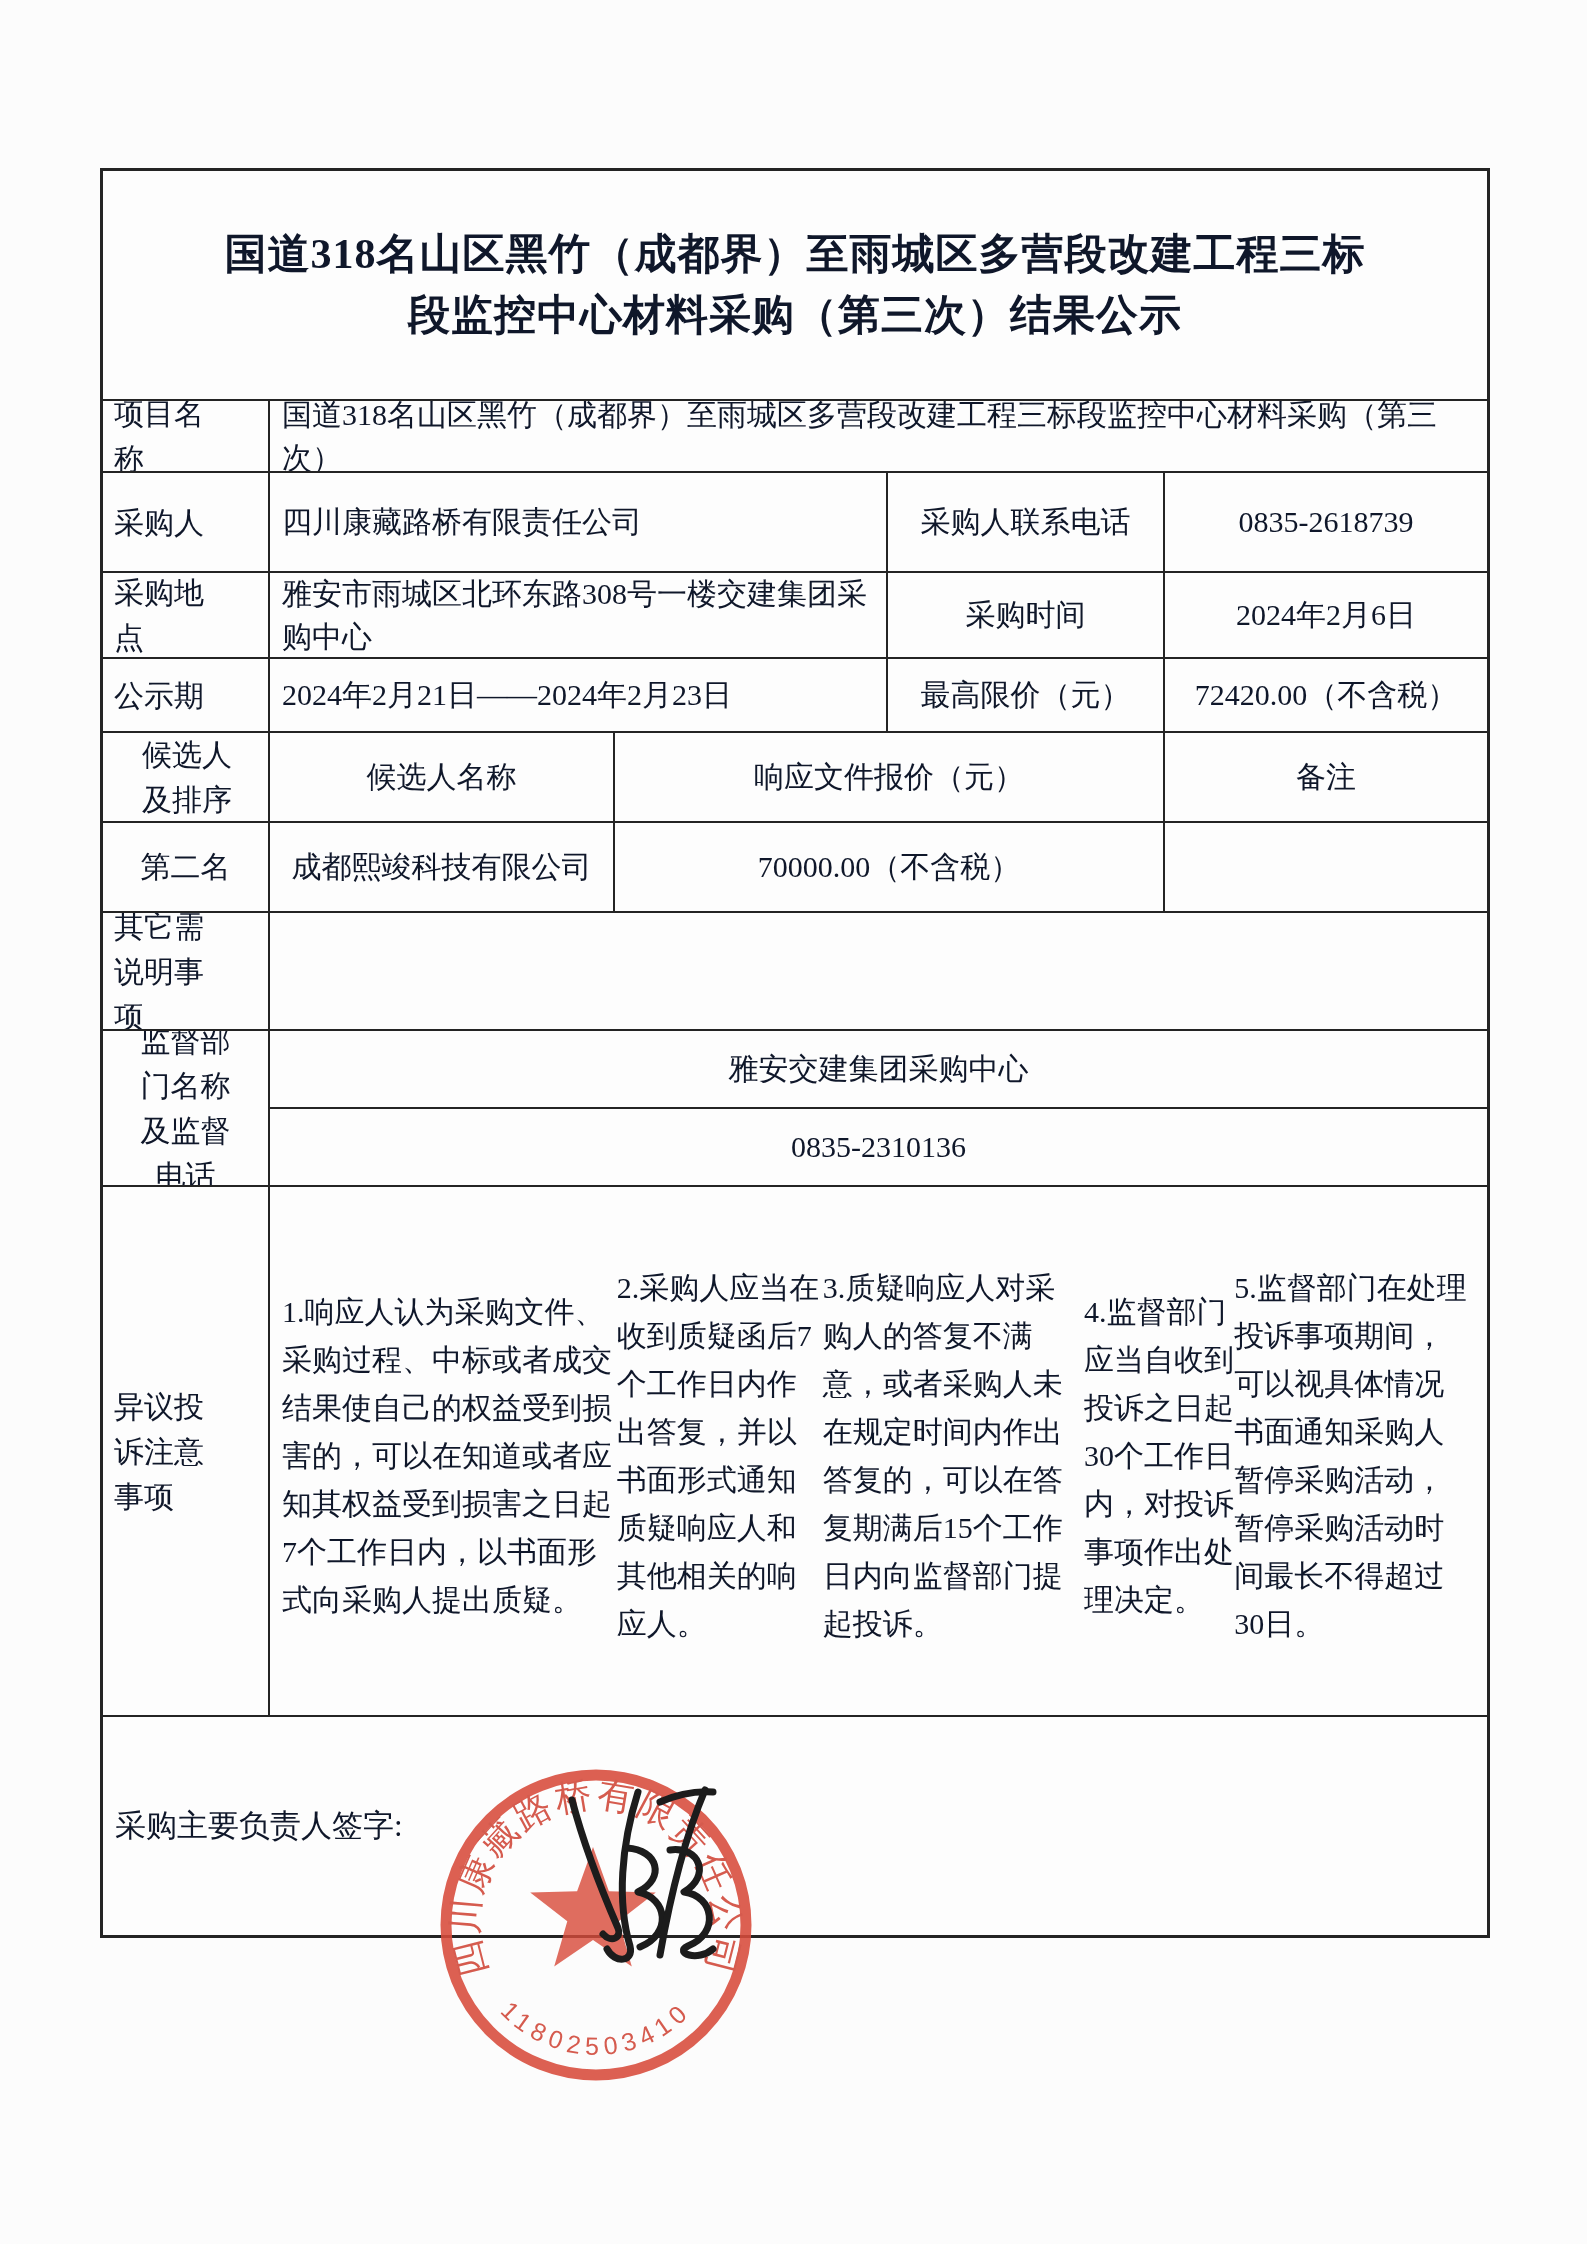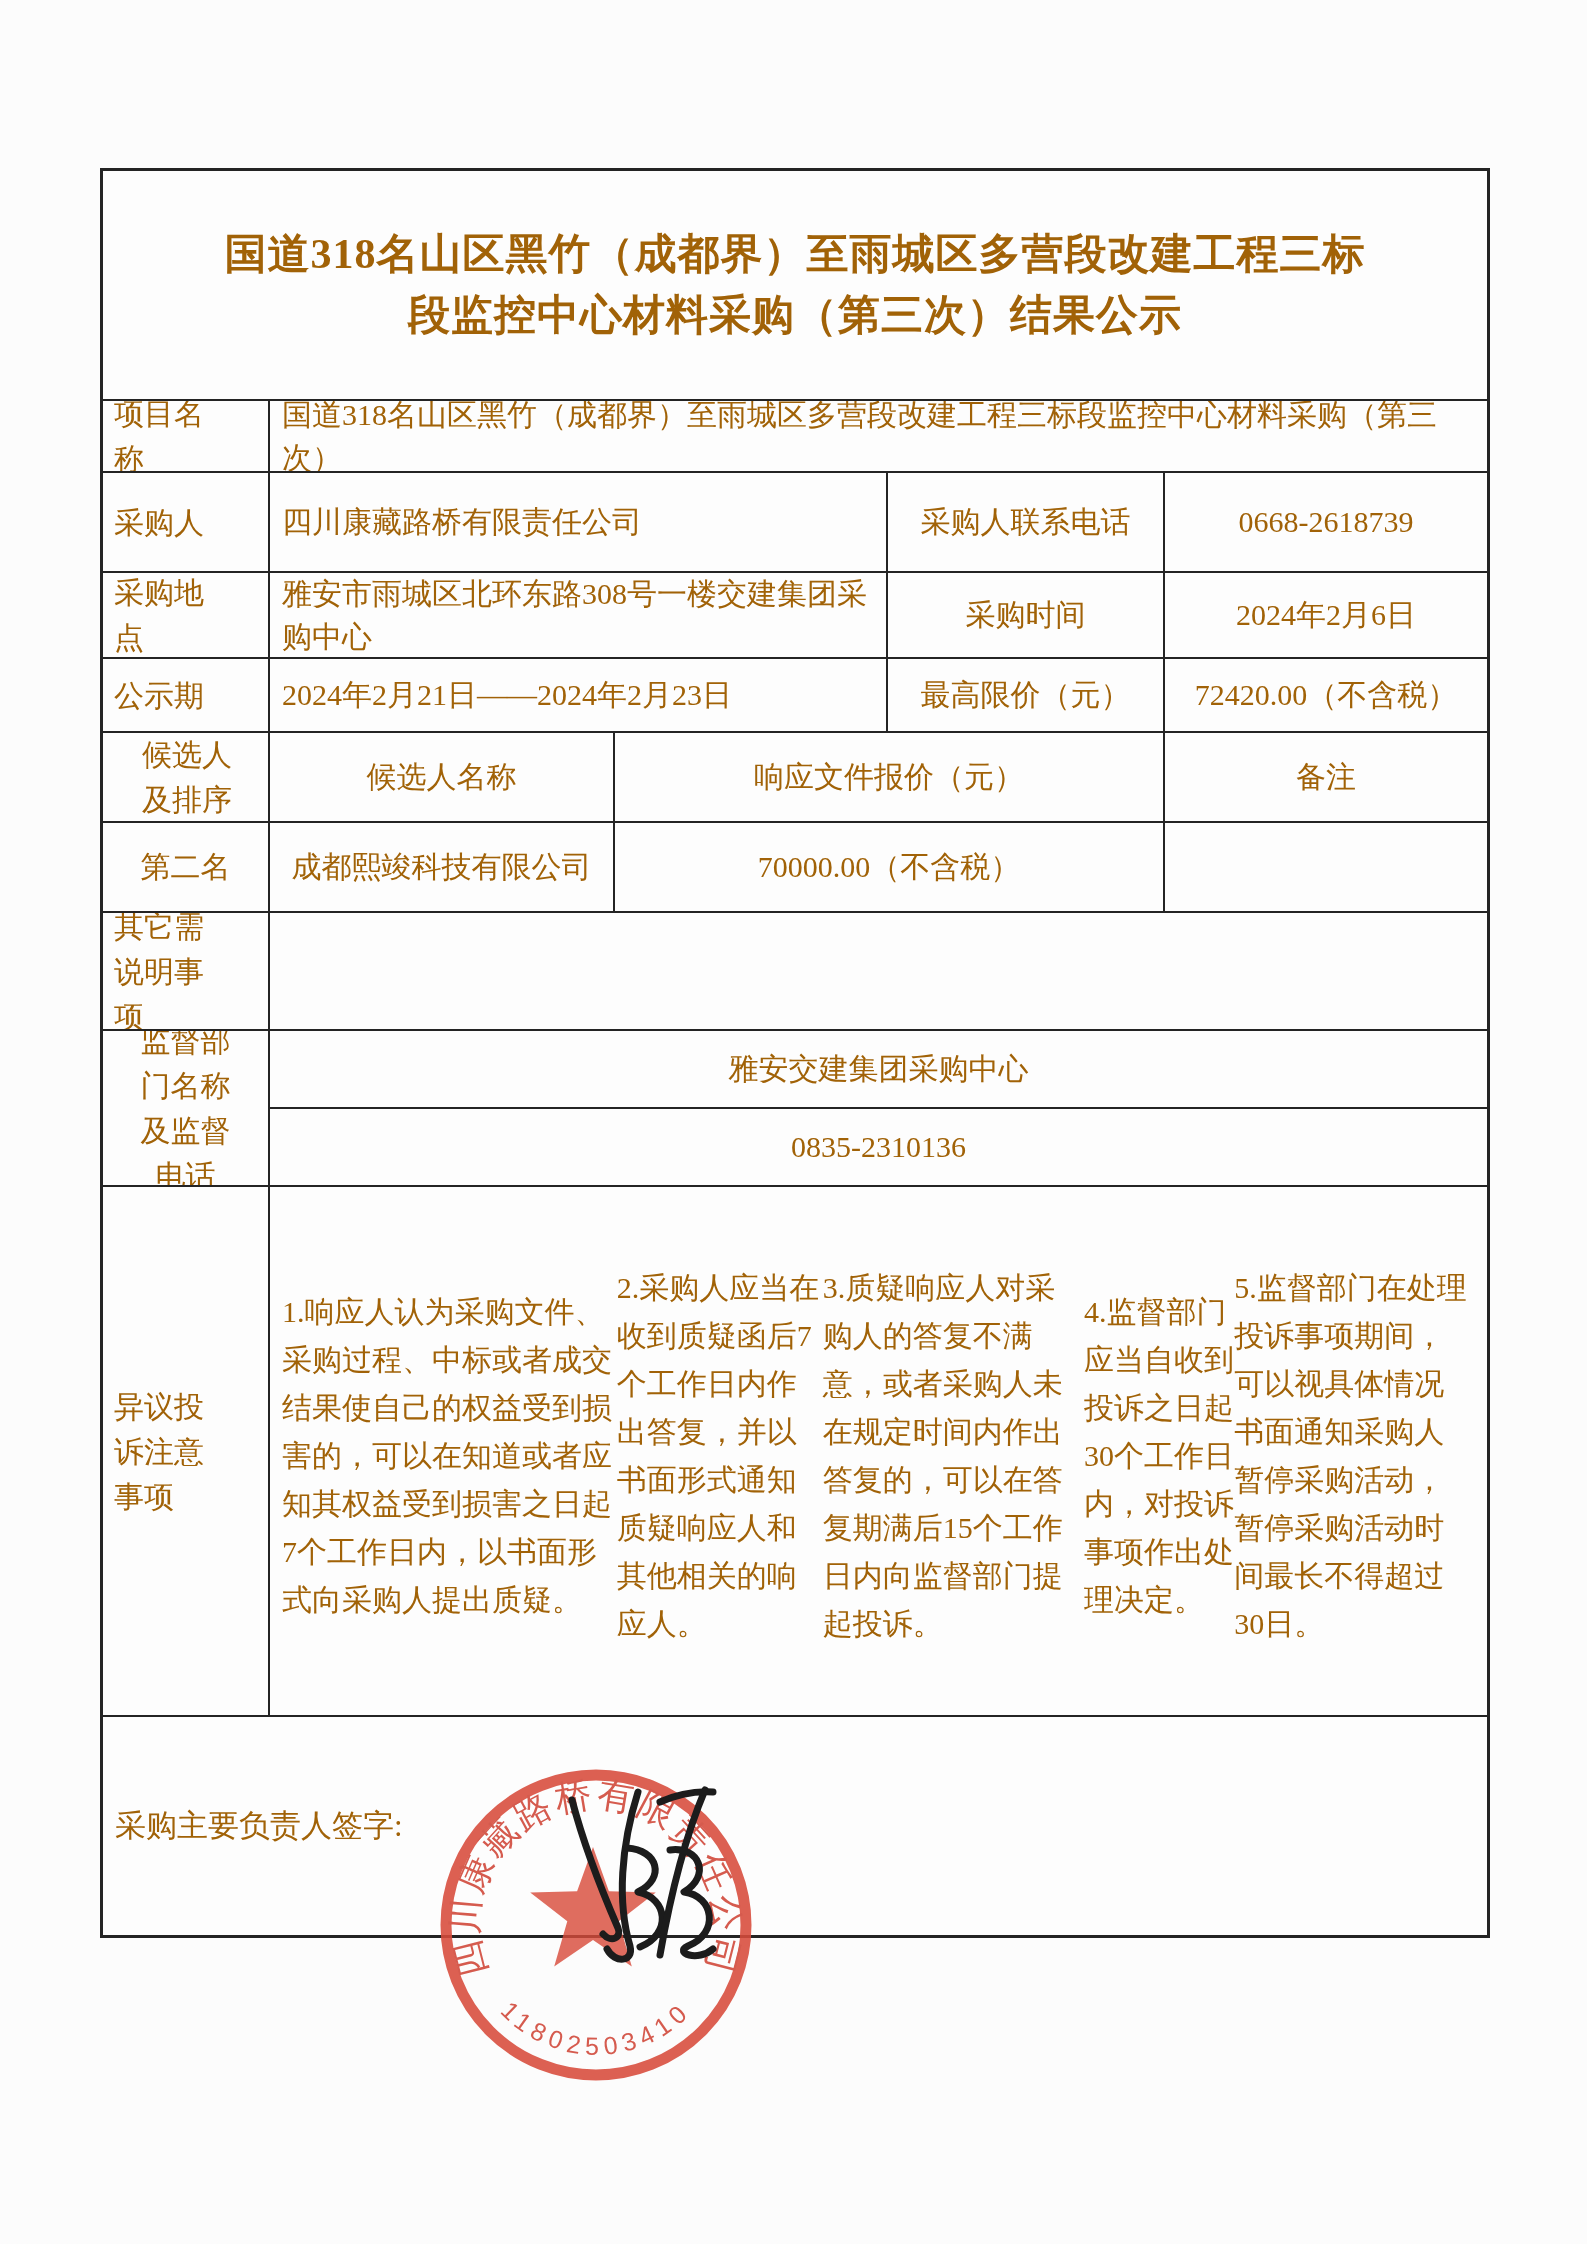--- a/index.html
+++ b/index.html
@@ -1,19 +1,19 @@
 <!DOCTYPE html>
 <html><head>
 <meta charset="utf-8">
 <style>
   :root{ --ln:#242424; --red:#d84b3b; }
   html,body{margin:0;padding:0;background:#e8e8e8;}
   .page{
     position:relative; width:1587px; height:2244px; background:#fcfcfc;
-    font-family:"Liberation Serif","DejaVu Serif",serif; color:#a16207;
+    font-family:"Liberation Serif","DejaVu Serif",serif; color:#0f172a;
     overflow:hidden; margin:0 auto;
   }
   .doc-table{
     position:absolute; left:100px; top:168px; width:1390px; height:1770px;
     border:3px solid var(--ln); box-sizing:border-box;
     display:flex; flex-direction:column; background:#fdfdfd;
   }
   .row{display:flex; box-sizing:border-box; flex:0 0 auto;}
   .row + .row{border-top:2px solid var(--ln);}
   .cell{box-sizing:border-box; display:flex; align-items:center; overflow:hidden;}
@@ -88,21 +88,21 @@
       <div class="cell c-label">
         <span class="lbl">采购人</span>
       </div>
       <div class="cell c-val fs">
         <span>四川康藏路桥有限责任公司</span>
       </div>
       <div class="cell c-head2 fs">
         <span>采购人联系电话</span>
       </div>
       <div class="cell c-val2 fs">
-        <span>0668-2618739</span>
+        <span>0835-2618739</span>
       </div>
     </div>
 
     <div class="row r-location">
       <div class="cell c-label">
         <span class="lbl">采购地点</span>
       </div>
       <div class="cell c-val fs">
         <span>雅安市雨城区北环东路308号一楼交建集团采购中心</span>
       </div>

